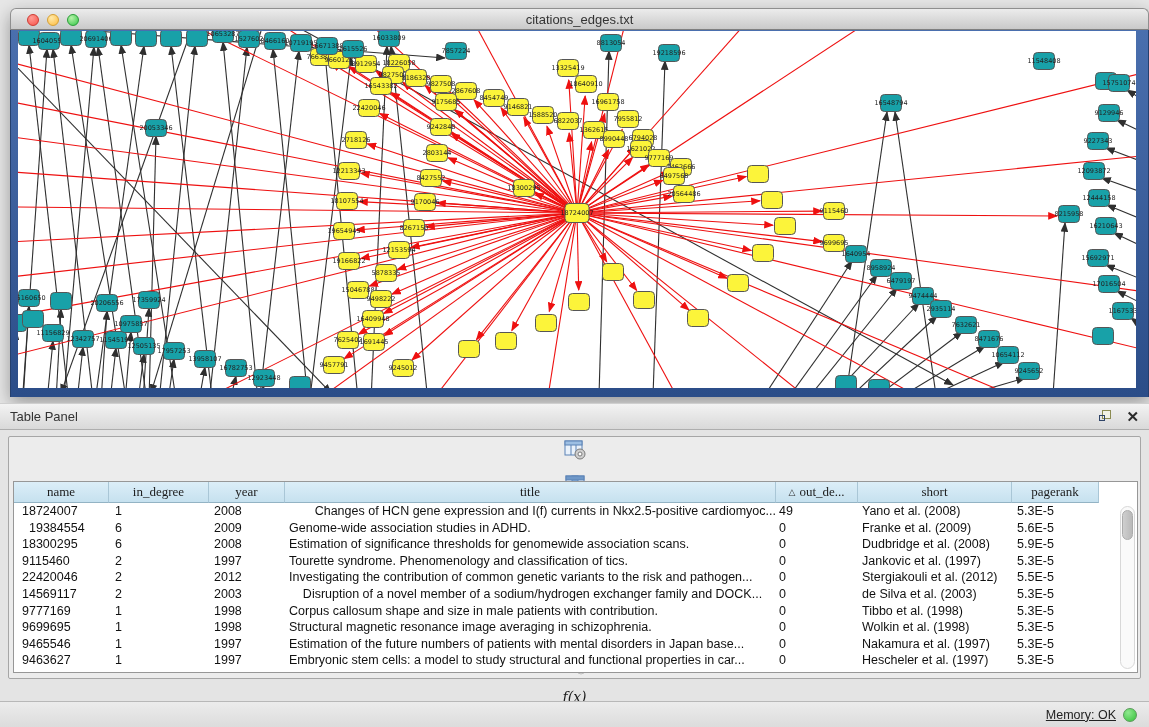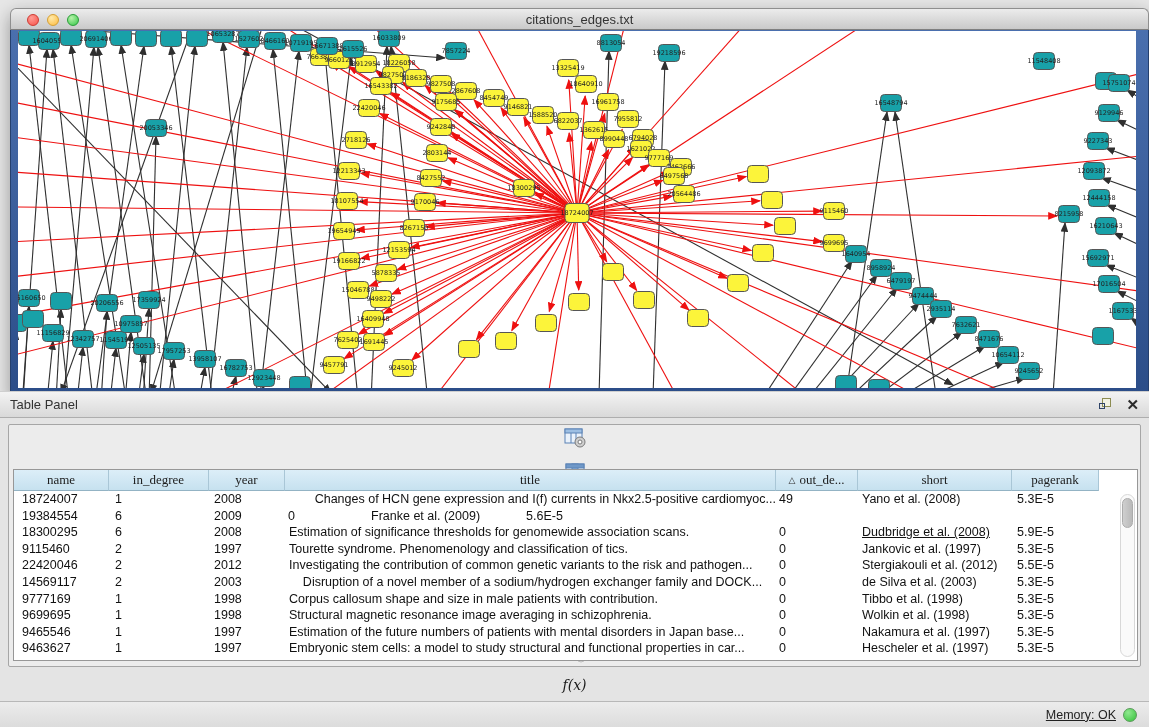--- a/index.html
+++ b/index.html
@@ -18,21 +18,21 @@
   .light { width:12px; height:12px; border-radius:50%; }
   .light.red { background:radial-gradient(circle at 35% 30%, #ff9a93,#f75349); border:1px solid #ce3a32;}
   .light.yellow { background:radial-gradient(circle at 35% 30%, #ffe9a8,#fdbc40); border:1px solid #d6a034;}
   .light.green { background:radial-gradient(circle at 35% 30%, #b6f2a8,#35c649); border:1px solid #2a9e38;}
   .net-body { height:367px; background:linear-gradient(#4a6fae,#2b4d88);
               padding:1px 14px 9px 7px; border-left:1px solid #25406e; border-right:1px solid #25406e; }
   .net-canvas { width:1118px; height:357px; background:#fff; position:relative; overflow:hidden; }
   .net-canvas svg { display:block; }
 
   
-  .table-panel { position:absolute; left:0; top:391px; width:1149px; height:324px;
+  .table-panel { position:absolute; left:0; top:403px; width:1149px; height:324px;
                  background:#e4e4e4; }
   .panel-titlebar { height:27px; background:linear-gradient(#f3f3f3,#d9d9d9);
                     border-top:1px solid #cfcfcf; border-bottom:1px solid #aeaeae;
                     display:flex; align-items:center; padding:0 10px; }
   .panel-title { font-size:13px; color:#333; }
   .panel-title-icons { margin-left:auto; display:flex; align-items:center; gap:14px; }
   .float-ic { position:relative; width:13px; height:13px; }
   .float-ic .sq1 { position:absolute; left:3px; top:0; width:9px; height:9px; border:1px solid #8c8c52; background:#f2f2e4;}
   .float-ic .sq2 { position:absolute; left:0; top:5px; width:6px; height:6px; border:1px solid #2f4468; }
   .close-ic { font-size:15px; font-weight:bold; color:#2b2b2b; line-height:13px; cursor:default;}
@@ -834,34 +834,35 @@
           <div class="trow">
             <div class="td" style="width: 95px; padding-left: 8px;">18724007</div>
             <div class="td" style="width: 100px; padding-left: 6px;">1</div>
             <div class="td" style="width: 76px; padding-left: 5px;">2008</div>
             <div class="td" style="width: 491px; padding-left: 4px; text-align: right;">Changes of HCN gene expression and I(f) currents in Nkx2.5-positive cardiomyoc...</div>
             <div class="td" style="width: 82px; padding-left: 3px;">49</div>
             <div class="td" style="width: 154px; padding-left: 4px;">Yano et al. (2008)</div>
             <div class="td" style="width: 87px; padding-left: 5px;">5.3E-5</div>
           </div>
           <div class="trow">
-            <div class="td" style="width: 95px; padding-left: 8px;">19384554</div>
+            <div class="td" style="width: 95px; padding-left: 15px;">19384554</div>
             <div class="td" style="width: 100px; padding-left: 6px;">6</div>
             <div class="td" style="width: 76px; padding-left: 5px;">2009</div>
+            <div class="td" style="width: 491px; padding-left: 4px;">Genome-wide association studies in ADHD.</div>
             <div class="td" style="width: 82px; padding-left: 3px;">0</div>
             <div class="td" style="width: 154px; padding-left: 4px;">Franke et al. (2009)</div>
             <div class="td" style="width: 87px; padding-left: 5px;">5.6E-5</div>
           </div>
           <div class="trow">
             <div class="td" style="width: 95px; padding-left: 8px;">18300295</div>
             <div class="td" style="width: 100px; padding-left: 6px;">6</div>
             <div class="td" style="width: 76px; padding-left: 5px;">2008</div>
             <div class="td" style="width: 491px; padding-left: 4px;">Estimation of significance thresholds for genomewide association scans.</div>
             <div class="td" style="width: 82px; padding-left: 3px;">0</div>
-            <div class="td" style="width: 154px; padding-left: 4px; text-decoration: underline;">Dudbridge et al. (2008)</div>
+            <div class="td" style="width: 154px; padding-left: 4px;">Dudbridge et al. (2008)</div>
             <div class="td" style="width: 87px; padding-left: 5px;">5.9E-5</div>
           </div>
           <div class="trow">
             <div class="td" style="width: 95px; padding-left: 8px;">9115460</div>
             <div class="td" style="width: 100px; padding-left: 6px;">2</div>
             <div class="td" style="width: 76px; padding-left: 5px;">1997</div>
             <div class="td" style="width: 491px; padding-left: 4px;">Tourette syndrome. Phenomenology and classification of tics.</div>
             <div class="td" style="width: 82px; padding-left: 3px;">0</div>
             <div class="td" style="width: 154px; padding-left: 4px;">Jankovic et al. (1997)</div>
             <div class="td" style="width: 87px; padding-left: 5px;">5.3E-5</div>

